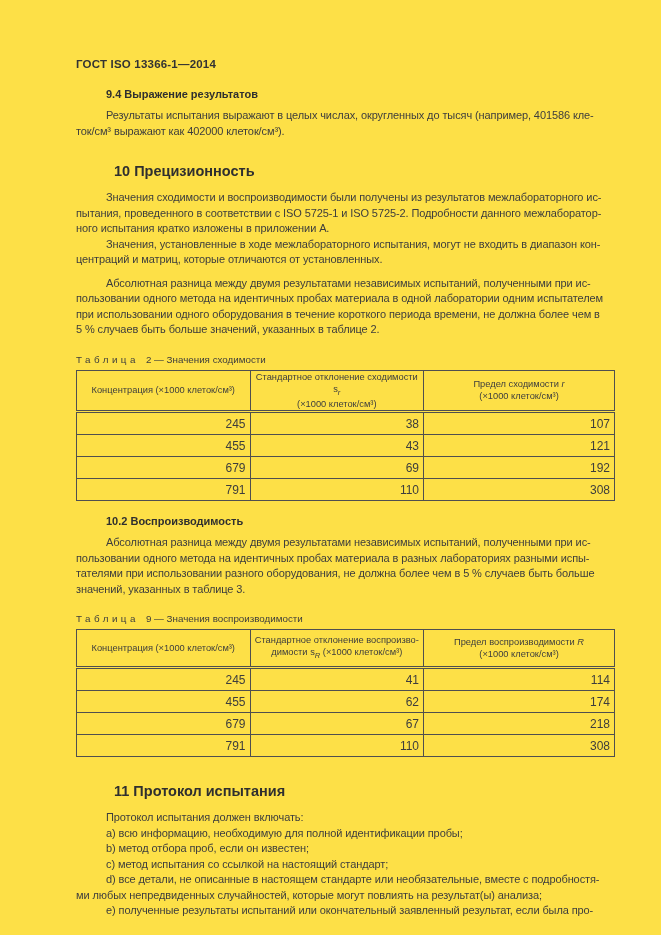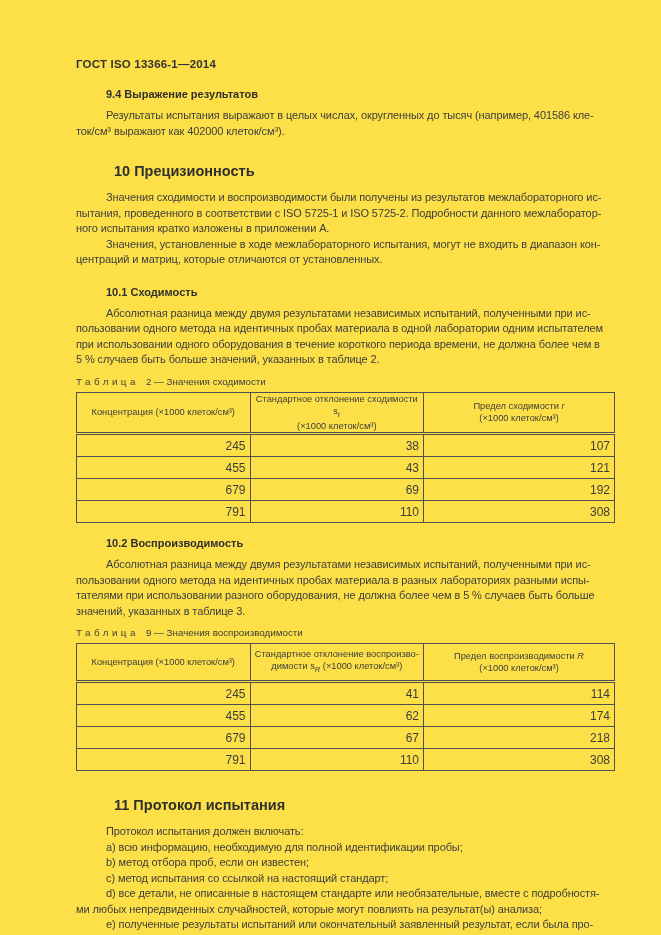--- a/index.html
+++ b/index.html
@@ -29,21 +29,21 @@
     margin:18px 0 0 30px;
   }
   .para{margin-top:8px;}
   .line{
     font-size:11px;line-height:15.5px;
     letter-spacing:-0.1px;
     white-space:nowrap;overflow:hidden;
   }
   .indent{padding-left:30px;}
   .caption{
-    margin-top:8px;margin-bottom:5px;
+    margin-top:16px;margin-bottom:5px;
     font-size:9.8px;color:#3d3d3d;
   }
   .cap-word{letter-spacing:3.5px;}
   .cap-rest{margin-left:7px;}
   table.gtable{
     width:100%;
     border-collapse:collapse;
     table-layout:fixed;
   }
   .gtable th,.gtable td{
@@ -85,21 +85,20 @@
 
   <div class="h-big">10 Прецизионность</div>
   <div class="para" style="margin-top:11px;">
     <div class="line indent">Значения сходимости и воспроизводимости были получены из результатов межлабораторного ис-</div>
     <div class="line">пытания, проведенного в соответствии с ISO 5725-1 и ISO 5725-2. Подробности данного межлаборатор-</div>
     <div class="line">ного испытания кратко изложены в приложении А.</div>
     <div class="line indent">Значения, установленные в ходе межлабораторного испытания, могут не входить в диапазон кон-</div>
     <div class="line">центраций и матриц, которые отличаются от установленных.</div>
   </div>
 
-  <div class="h-sub">10.1 Сходимость</div>
   <div class="para">
     <div class="line indent">Абсолютная разница между двумя результатами независимых испытаний, полученными при ис-</div>
     <div class="line">пользовании одного метода на идентичных пробах материала в одной лаборатории одним испытателем</div>
     <div class="line">при использовании одного оборудования в течение короткого периода времени, не должна более чем в</div>
     <div class="line">5 % случаев быть больше значений, указанных в таблице 2.</div>
   </div>
 
   <div class="caption">
     <span class="cap-word">Таблица</span><span class="cap-rest">2 — Значения сходимости</span>
   </div>

